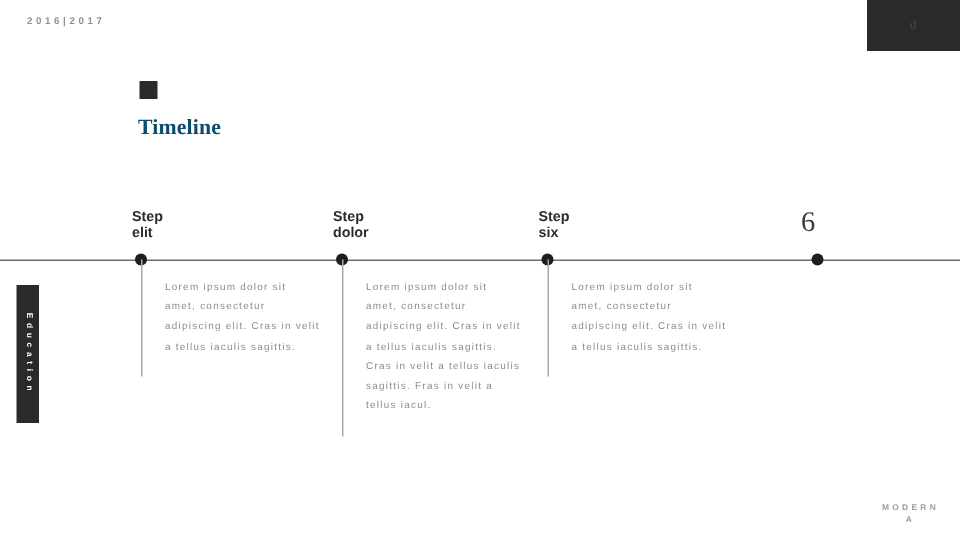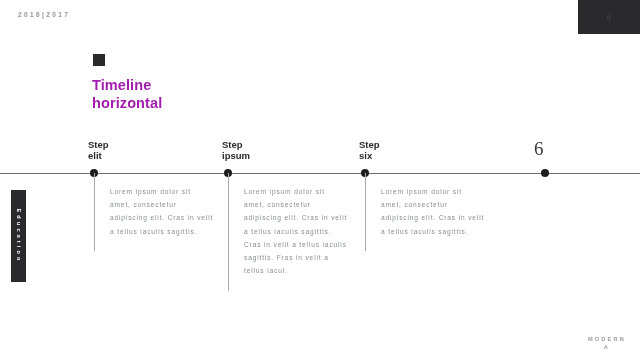--- a/index.html
+++ b/index.html
@@ -59,22 +59,23 @@
     height: 12px;
     background: #2b2b2b;
   }
   .title-block {
     position: absolute;
     left: 92px;
     top: 77px;
     font-size: 14.5px;
     line-height: 1.22;
     font-weight: 700;
-    color: #a21caf;
+    color: #0c4a6e;
     letter-spacing: 0.1px;
+    font-family: Liberation Serif, serif;
   }
   .title-block .t-line { display: block; }
 
   
   .side-tab {
     position: absolute;
     left: 11px;
     top: 190px;
     width: 15px;
     height: 92px;
@@ -188,21 +189,20 @@
 <div class="year-label">2016|2017</div>
 
 <div class="corner-block">
   <div class="corner-block-mark">d</div>
 </div>
 
 <div class="title-square"></div>
 
 <div class="title-block">
   <span class="t-line">Timeline</span>
-  <span class="t-line">horizontal</span>
 </div>
 
 <div class="side-tab">
   <div class="side-tab-text">Education</div>
 </div>
 
 <div class="axis"></div>
 
 <div class="node" id="node-0" style="left:94px;">
   <div class="node-head">
@@ -210,21 +210,21 @@
     <span class="h-line">elit</span>
   </div>
   <div class="node-dot"></div>
   <div class="node-stem" style="height:78px;"></div>
   <div class="node-body">Lorem ipsum dolor sit amet, consectetur adipiscing elit. Cras in velit a tellus iaculis sagittis.</div>
 </div>
 
 <div class="node" id="node-1" style="left:228px;">
   <div class="node-head">
     <span class="h-line">Step</span>
-    <span class="h-line">ipsum</span>
+    <span class="h-line">dolor</span>
   </div>
   <div class="node-dot"></div>
   <div class="node-stem" style="height:118px;"></div>
   <div class="node-body">Lorem ipsum dolor sit amet, consectetur adipiscing elit. Cras in velit a tellus iaculis sagittis. Cras in velit a tellus iaculis sagittis. Fras in velit a tellus iacul.</div>
 </div>
 
 <div class="node" id="node-2" style="left:365px;">
   <div class="node-head">
     <span class="h-line">Step</span>
     <span class="h-line">six</span>

